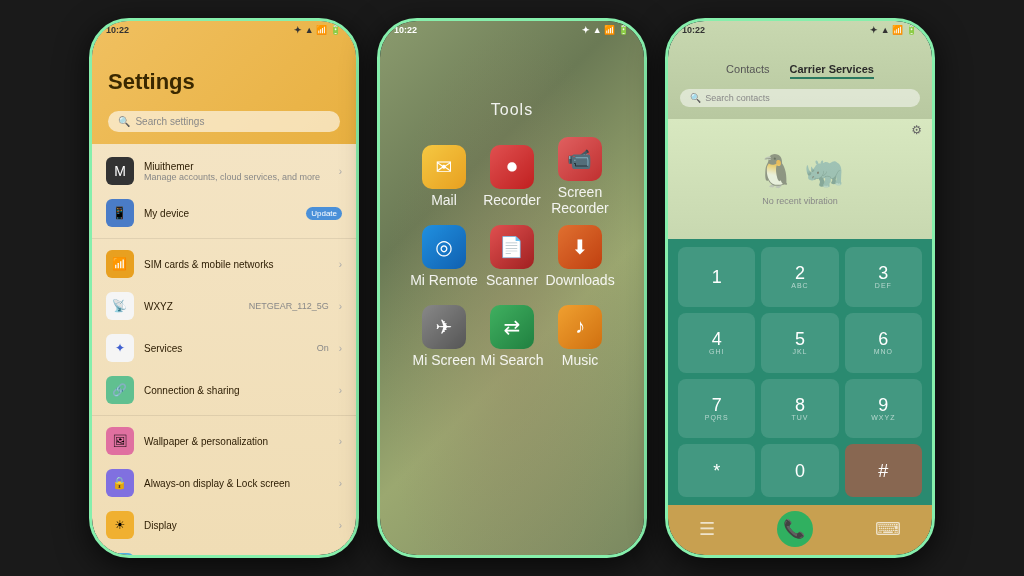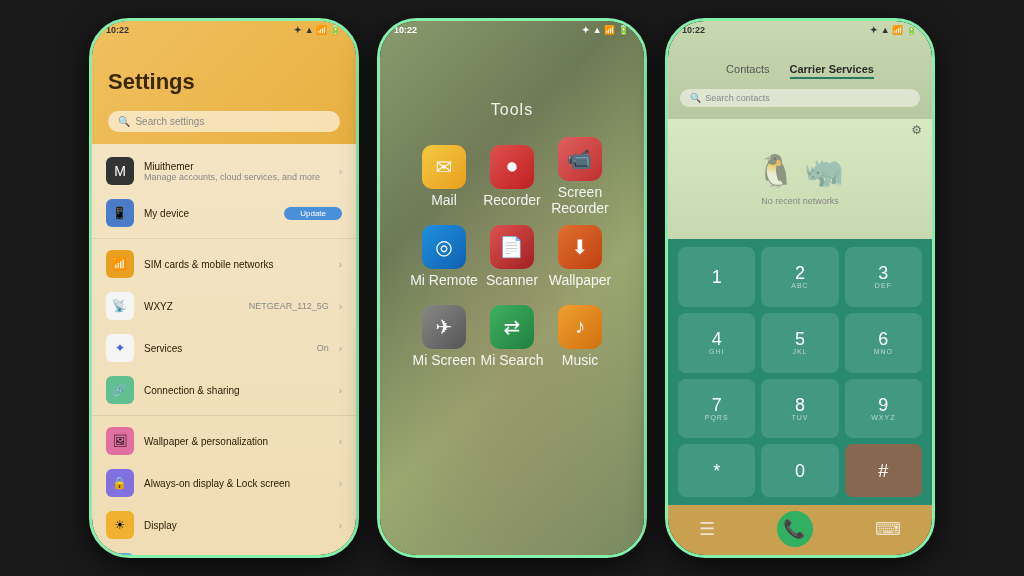--- a/index.html
+++ b/index.html
@@ -102,21 +102,21 @@
     }
     .item-text { flex: 1; }
     .item-title { font-size: 10px; font-weight: 500; color: #2a1a00; }
     .item-subtitle { font-size: 9px; color: #888; }
     .item-right { font-size: 9px; color: #888; }
     .item-chevron { color: #aaa; font-size: 10px; }
     .badge-update {
       background: #4a90d9;
       color: #fff;
       font-size: 8px;
-      padding: 2px 16px;
+      padding: 2px 5px;
       border-radius: 8px;
     }
 
     
     .phone2 {
       width: 270px;
       height: 540px;
     }
     .phone2 .screen {
       width: 100%;
@@ -465,21 +465,21 @@
       <div class="app-item">
         <div class="app-icon icon-mi-remote">◎</div>
         <span class="app-name">Mi Remote</span>
       </div>
       <div class="app-item">
         <div class="app-icon icon-scanner">📄</div>
         <span class="app-name">Scanner</span>
       </div>
       <div class="app-item">
         <div class="app-icon icon-downloads">⬇</div>
-        <span class="app-name">Wallpaper</span>
+        <span class="app-name">Downloads</span>
       </div>
       <div class="app-item">
         <div class="app-icon icon-mi-roaming">✈</div>
         <span class="app-name">Mi Screen</span>
       </div>
       <div class="app-item">
         <div class="app-icon icon-mi-mover">⇄</div>
         <span class="app-name">Mi Search</span>
       </div>
       <div class="app-item">
@@ -514,21 +514,21 @@
         <span>Search contacts</span>
       </div>
     </div>
 
     <div class="contacts-area">
       <span class="gear-btn">⚙</span>
       <div class="contact-chars">
         <span class="contact-char">🐧</span>
         <span class="contact-char">🦏</span>
       </div>
-      <div class="no-contacts">No recent networks</div>
+      <div class="no-contacts">No recent vibration</div>
     </div>
 
     <div class="numpad">
       <div class="num-key">
         <span class="num-main">1</span>
         <span class="num-sub"></span>
       </div>
       <div class="num-key">
         <span class="num-main">2</span>
         <span class="num-sub">ABC</span>

